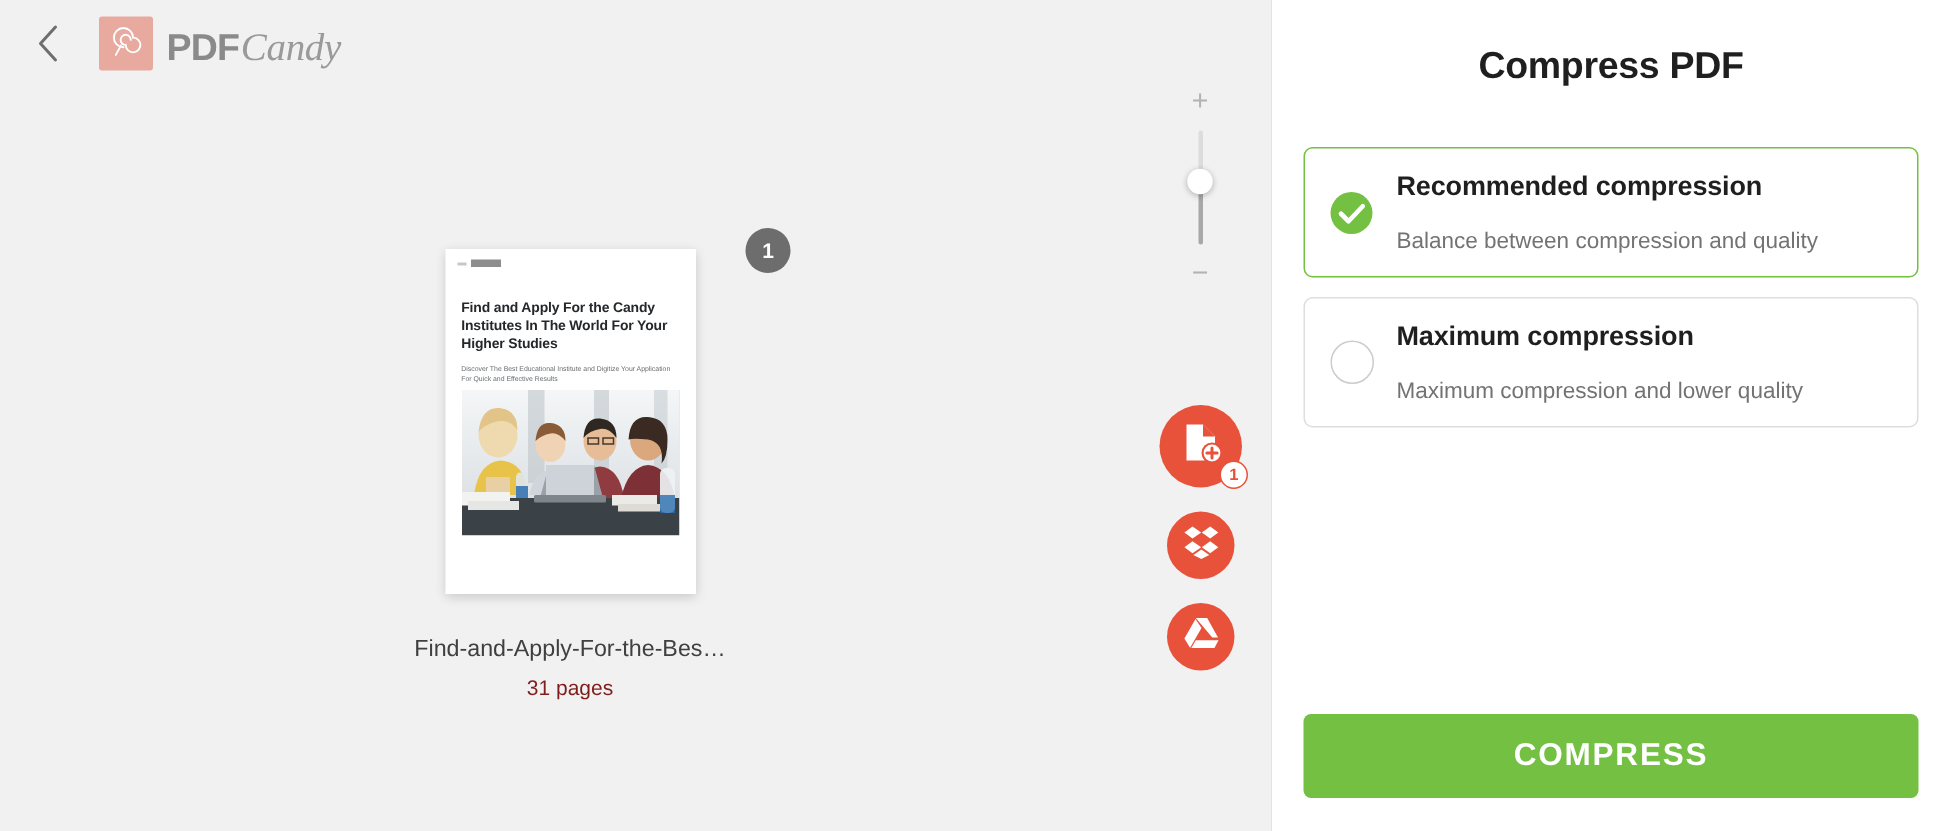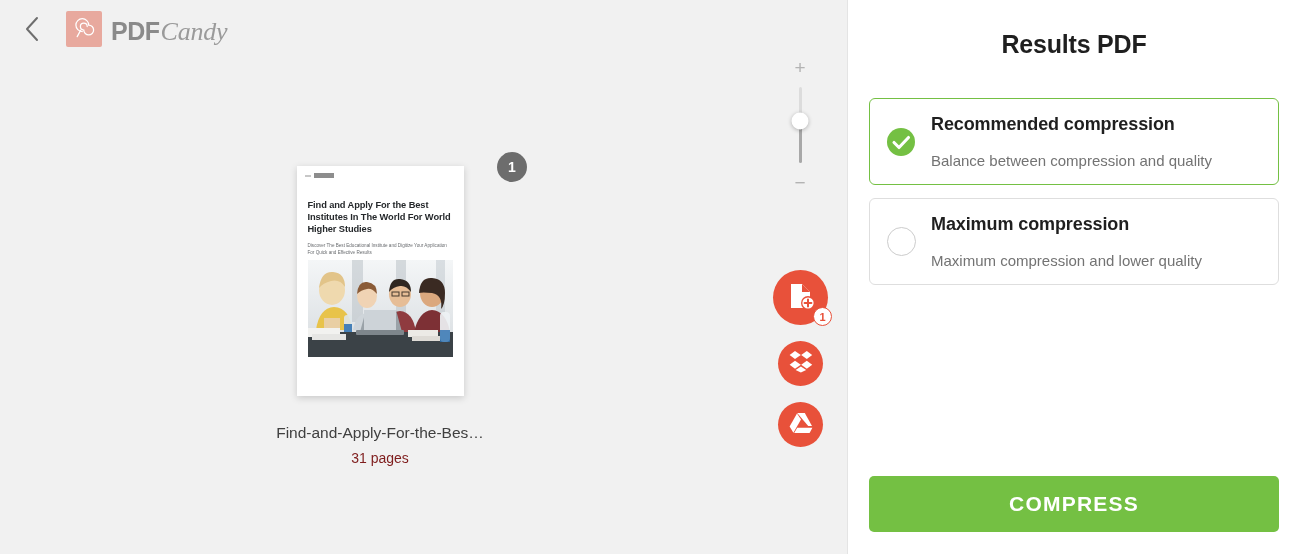--- a/index.html
+++ b/index.html
@@ -307,21 +307,21 @@
     <div class="doc-area">
       <div class="doc-block">
 
         <div class="page-badge">1</div>
 
         <div class="thumb">
           <div class="thumb-logo">
             <span class="tl-dash"></span>
               <span class="tl-word"></span>
           </div>
-          <div class="thumb-title">Find and Apply For the Best Institutes In The World For World Higher Studies</div>
+          <div class="thumb-title">Find and Apply For the Candy Institutes In The World For Your Higher Studies</div>
           <div class="thumb-sub">Discover The Best Educational Institute and Digitize Your Application For Quick and Effective Results</div>
           <div class="thumb-photo">
             <svg width="145" height="97" viewBox="0 0 145 97">
               <defs>
                 <linearGradient id="win" x1="0" y1="0" x2="0" y2="1">
                   <stop offset="0%" stop-color="#f4f6f7"></stop>
                   <stop offset="100%" stop-color="#d6dbdf"></stop>
                 </linearGradient>
               </defs>
               <rect width="145" height="97" fill="url(#win)"></rect>
@@ -413,21 +413,21 @@
             <path d="M5.2 21 L20.6 21 L23.4 15.8 L8.2 15.8 z" fill="#ffffff"></path>
           </svg>
         </span>
       </div>
 
     </div>
   </div>
 
   <div class="panel">
 
-    <div class="panel-title">Results PDF</div>
+    <div class="panel-title">Compress PDF</div>
 
     <div class="options">
 
       <div class="option selected">
         <div class="opt-radio">
           <svg width="30" height="30" viewBox="0 0 30 30">
             <circle cx="15" cy="15" r="14" fill="#74c043"></circle>
             <polyline points="8,15.5 13,20.5 22.5,10.5" fill="none" stroke="#ffffff" stroke-width="3.1" stroke-linecap="round" stroke-linejoin="round"></polyline>
           </svg>
         </div>

